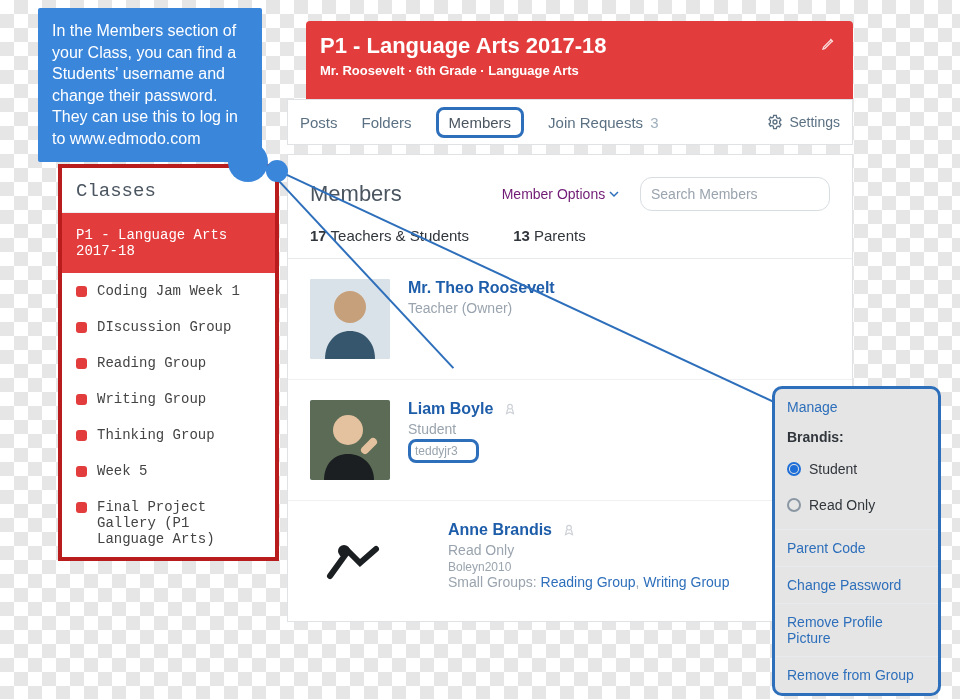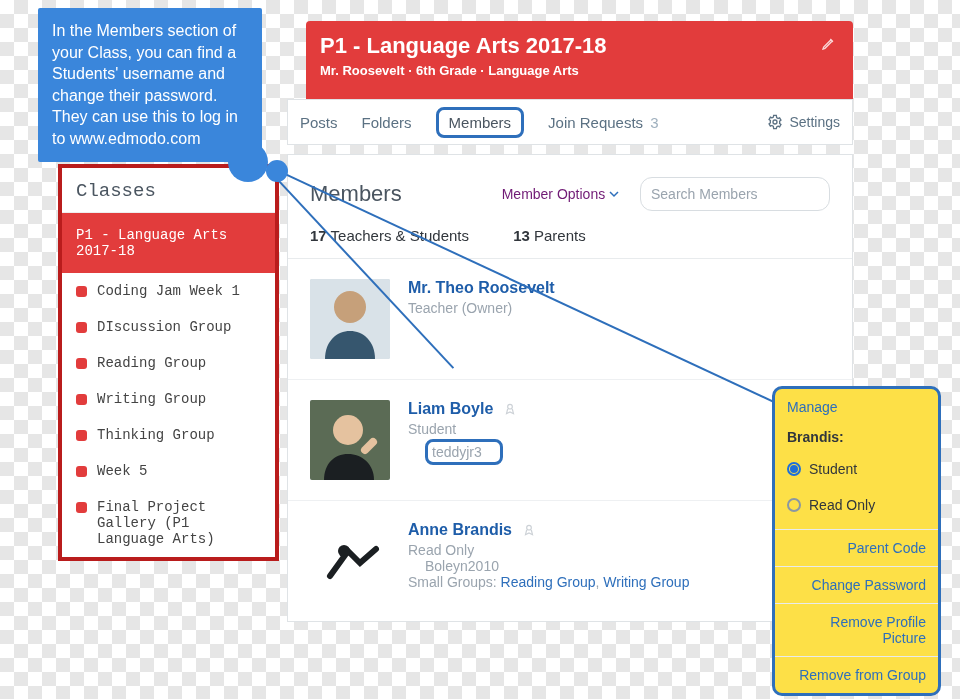--- a/index.html
+++ b/index.html
@@ -38,40 +38,40 @@
     border:1px solid #dfe3e6; z-index:2; padding:0;}
   .panel-head { padding:22px 22px 6px; display:flex; align-items:center;}
   .panel-head h2 { font-size:22px; font-weight:400; color:#4a5560; margin-right:100px;}
   .mopt { color:#701a75; font-size:14px; cursor:pointer; display:flex; align-items:center;}
   .mopt svg { margin-left:4px;}
   .search { margin-left:auto; border:1px solid #d8dde1; padding:8px 10px; width:190px; color:#9aa; font-size:14px;}
   .counts { padding:10px 22px 14px; border-bottom:1px solid #e8ebed; font-size:15px;}
   .counts b { font-weight:700;}
   .counts .seg2 { margin-left:40px;}
   .member { display:flex; padding:20px 22px; border-bottom:1px solid #eef0f2; position:relative;}
-  .member:last-child{border-bottom:none;}
+  .member:last-child{border-bottom:none;gap:40px;}
   .avatar { width:80px; height:80px; background:#cfd6db; border-radius:2px; margin-right:18px; flex-shrink:0; overflow:hidden; display:flex; align-items:flex-end; justify-content:center;}
   .avatar svg { width:100%; height:100%;}
   .mname { color:#1e5da9; font-weight:600; font-size:16px; margin-bottom:3px; display:inline-block;}
   .bicon { display:inline-block; vertical-align:middle; margin-left:6px; opacity:.5;}
   .role { color:#9aa4ae; font-size:14px;text-align:right;}
-  .uname { color:#9aa4ae; font-size:14px;margin-left:17px;}
+  .uname { color:#9aa4ae; font-size:12px;}
   .uname.boxed { border:3px solid #2e6fbb; border-radius:8px; display:inline-block; padding:2px 18px 2px 4px; margin-top:2px;}
   .sg { color:#9aa4ae; font-size:14px;}
   .sg a { color:#2e6fbb; text-decoration:none;}
   .progress { position:absolute; right:22px; top:20px; color:#2e6fbb; font-size:14px; cursor:pointer;}
   .manage { position:absolute; top:386px; left:772px; width:169px; border:3px solid #2e6fbb; border-radius:10px;
-    background:#fde047; z-index:20; padding:0;}
+    background:#e5e5e5; z-index:20; padding:0;}
   .manage-title { color:#2e6fbb; font-size:14px; padding:10px 12px 8px;}
   .access-lbl { font-weight:700; font-size:14px; padding:6px 12px 10px;}
   .radio-row { display:flex; align-items:center; padding:6px 12px 14px; font-size:14px;}
   .radio { width:14px; height:14px; border:2px solid #8a97a3; border-radius:50%; margin-right:8px; display:flex; align-items:center; justify-content:center;}
   .radio.sel { border-color:#1e6fd8;}
   .radio.sel .dot{ width:8px; height:8px; background:#1e6fd8; border-radius:50%;}
-  .mlink { color:#2e6fbb; font-size:14px; padding:10px 12px; border-top:1px solid #e8ebed; cursor:pointer;text-align:right;}
+  .mlink { color:#2e6fbb; font-size:14px; padding:10px 12px; border-top:1px solid #e8ebed; cursor:pointer;}
   .line { position:absolute; background:#2e6fbb; height:2px; transform-origin:0 0; z-index:8;}
   input.search { outline:none;border-radius:12px;}
   input.search::placeholder{color:#9aa4ae;}
 </style>
 </head>
 <body>
 
 <div class="checker"></div>
 
 <div class="callout">In the Members section of your Class, you can find a Students' username and change their password. They can use this to log in to www.edmodo.com</div>

